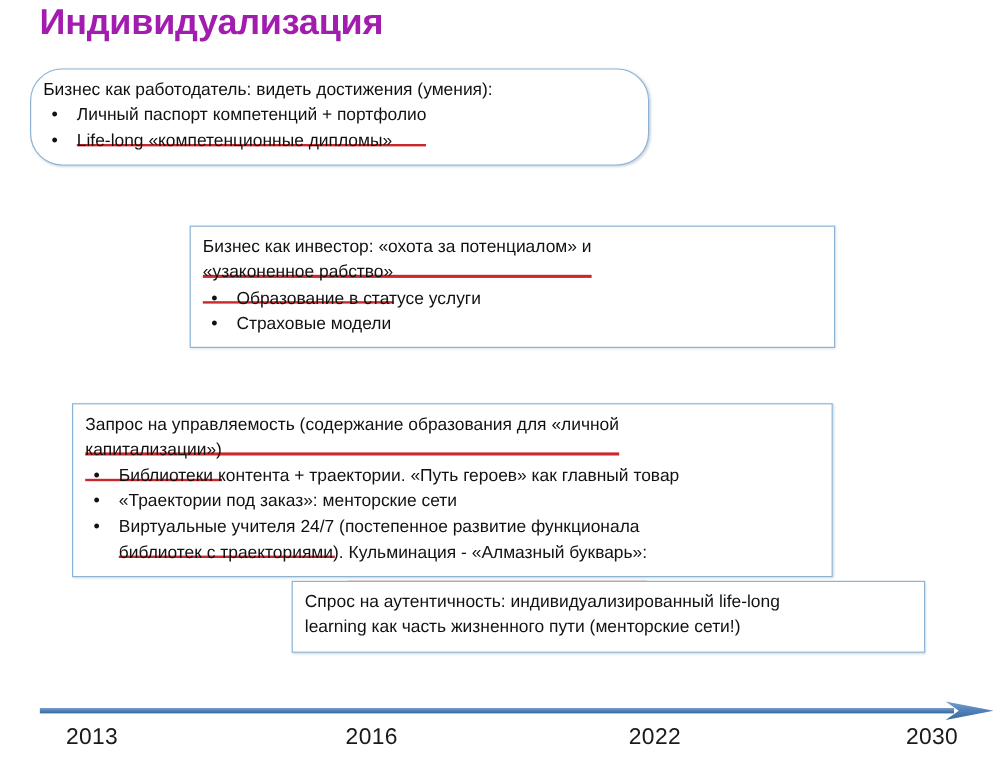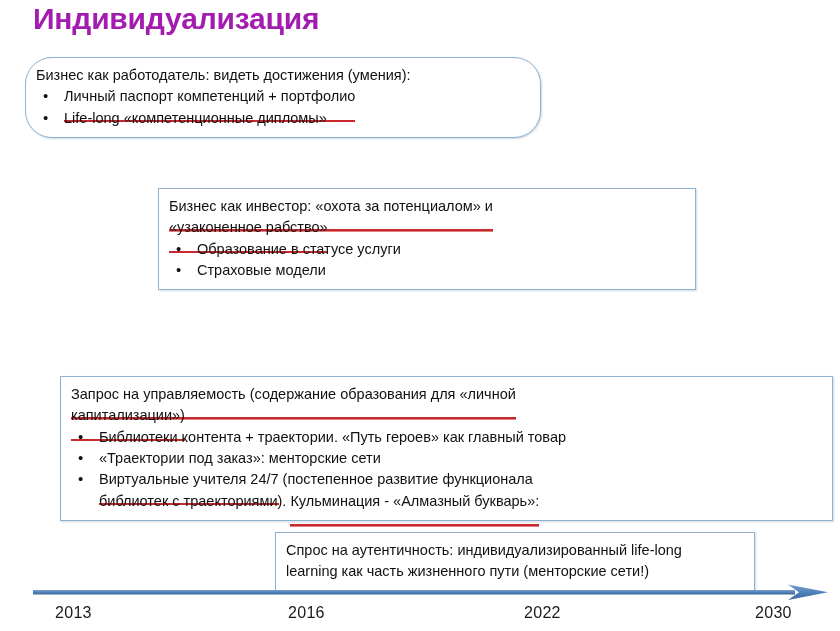--- a/index.html
+++ b/index.html
@@ -76,35 +76,35 @@
     background-image: linear-gradient(to right, #c9282d, #c9282d);
     background-repeat: no-repeat;
     background-position: 0 100%;
     background-size: 100% 2.6px;
     padding-bottom: 18px;
   }
 
   
   #box-employer   { left: 25px;  top: 57px;  width: 516px; border-radius: 27px; }
   #box-investor   { left: 130px; top: 188px; width: 538px; margin-left: 28px; }
-  #box-management { left: 60px;  top: 336px; width: 773px; margin-top: 40px; }
-  #box-authentic  { left: 243px; top: 532px; width: 480px; margin-left: 32px; }
+  #box-management { left: 60px;  top: 336px; width: 634px; }
+  #box-authentic  { left: 243px; top: 484px; width: 528px; }
 
   
   #timeline-axis {
     position: absolute;
     left: 33px;
     top: 584px;
     width: 795px;
     height: 20px;
   }
   .year-label {
     position: absolute;
     top: 604px;
-    font-size: 16px;
+    font-size: 19px;
     color: #1a1a1a;
     letter-spacing: 0.3px;
   }
   #year-2013 { left: 55px; }
   #year-2016 { left: 288px; }
   #year-2022 { left: 524px; }
   #year-2030 { left: 755px; text-align: center; }
 </style>
 </head>
 <body>

